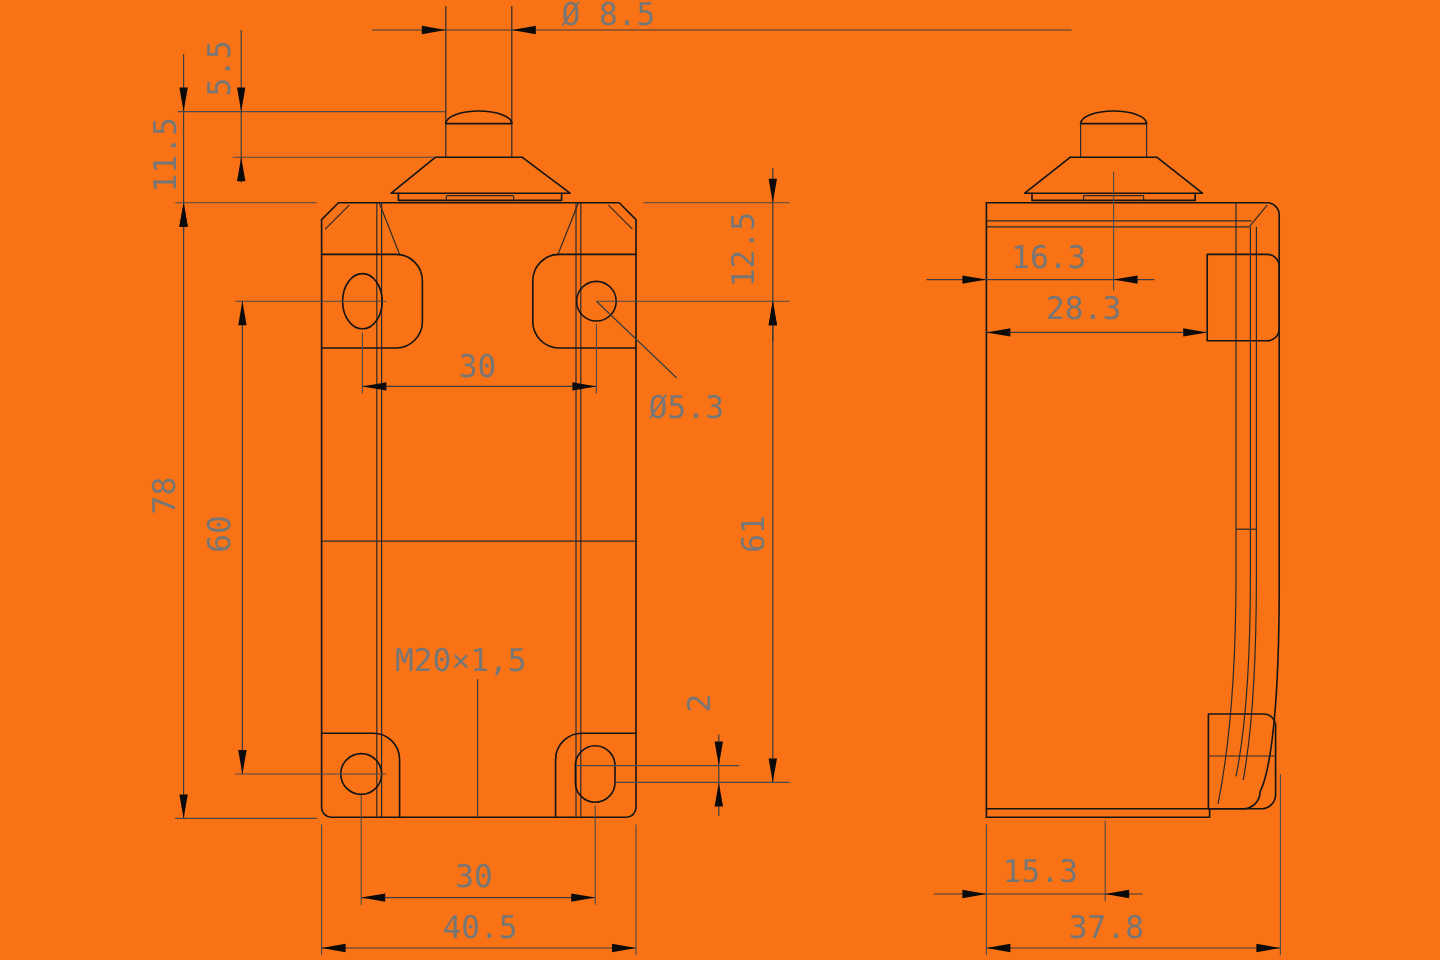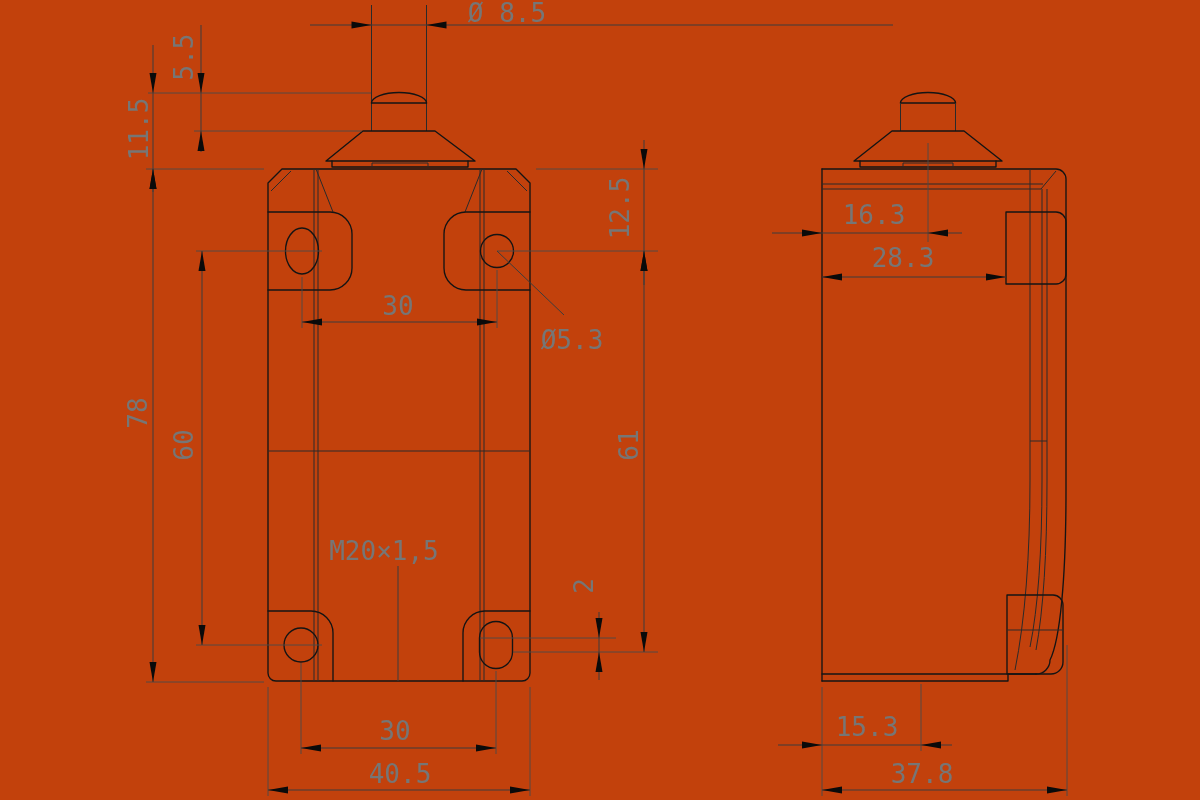--- a/index.html
+++ b/index.html
@@ -1,16 +1,16 @@
 <!DOCTYPE html>
 <html><head>
 <meta charset="utf-8">
 <style>
   html,body{margin:0;padding:0;background:#ffffff;}
-  .canvas{position:relative;width:1200px;height:800px;background:#c2410c;overflow:hidden;
+  .canvas{position:relative;width:1200px;height:800px;background:#f97316;overflow:hidden;
           font-family:"DejaVu Sans Mono", monospace;}
   svg{position:absolute;left:0;top:0;}
   .obj{stroke:#141414;stroke-width:1.35;fill:none;stroke-linecap:round;stroke-linejoin:round;}
   .obj2{stroke:#2a2a2a;stroke-width:1;fill:none;}
   .dim{stroke:#3d3d3d;stroke-width:1;fill:none;}
   .ext{stroke:#4a4a4a;stroke-width:0.9;fill:none;}
   .arr{fill:#0a0a0a;stroke:none;}
   text{font-family:"DejaVu Sans Mono", monospace;font-size:26px;fill:#767676;}
 </style>
 </head>

